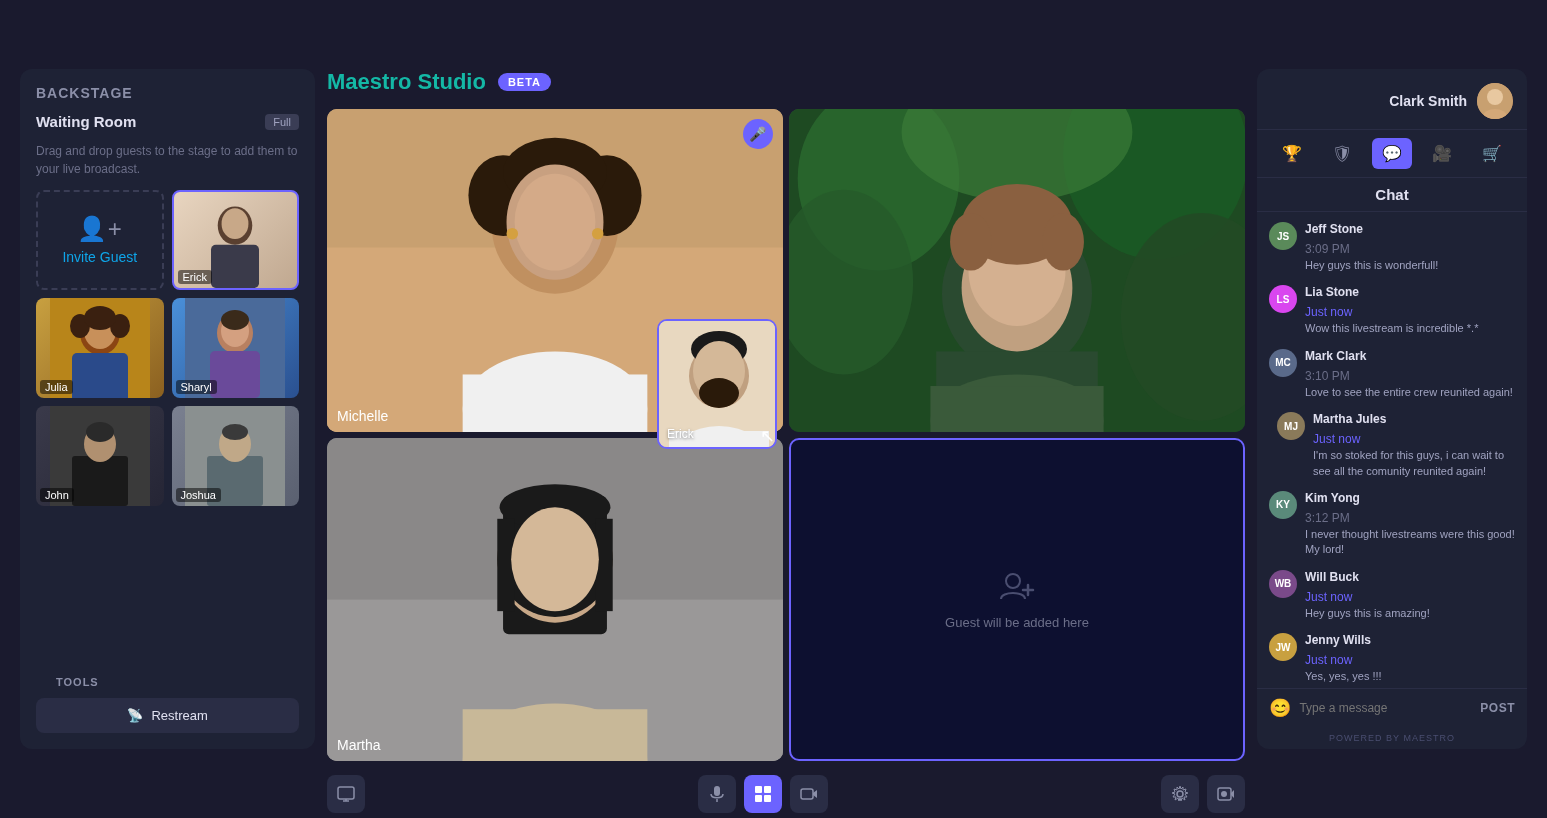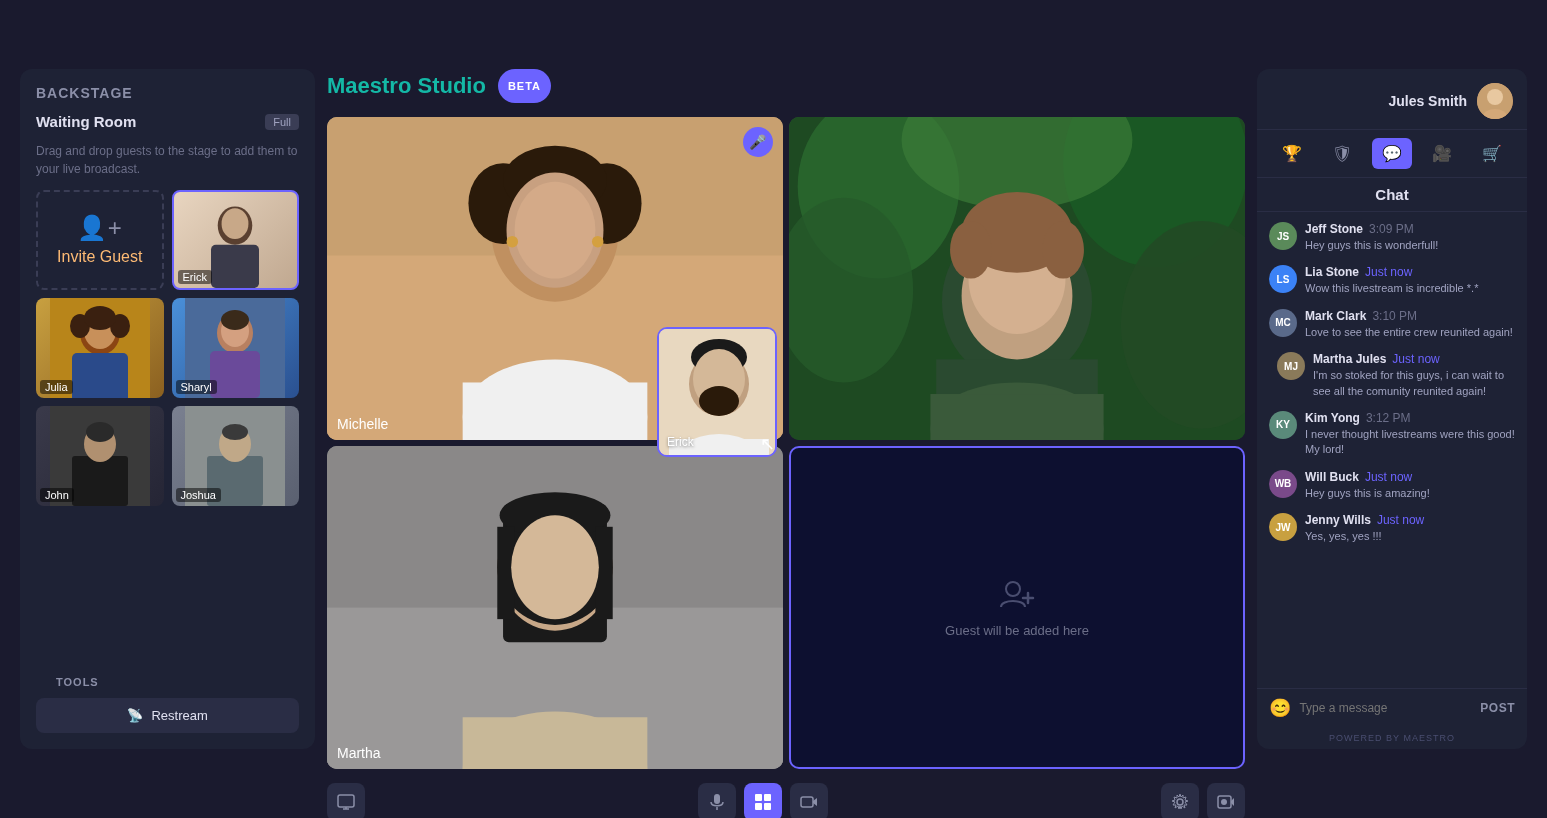--- a/index.html
+++ b/index.html
@@ -76,22 +76,22 @@
       align-items: center;
       justify-content: center;
       border: 2px dashed #3a3d55;
       background: transparent;
     }
     .guest-card.invite .invite-icon {
       font-size: 24px;
       color: #8b8fa8;
     }
     .guest-card.invite .invite-label {
-      font-size: 16px;
-      color: #fdba74;
+      font-size: 14px;
+      color: #0ea5e9;
       margin-top: 6px;
     }
     .guest-card.selected {
       border: 2px solid #6c63ff;
     }
     .guest-name-overlay {
       position: absolute;
       bottom: 4px;
       left: 4px;
       font-size: 11px;
@@ -161,21 +161,21 @@
     .studio-title {
       font-size: 22px;
       font-weight: 700;
       color: #14b8a6;
     }
     .beta-badge {
       background: #6c63ff;
       color: #fff;
       font-size: 11px;
       font-weight: 700;
-      padding: 11px 10px;
+      padding: 3px 10px;
       border-radius: 20px;
       letter-spacing: 1px;
     }
 
     .video-grid {
       flex: 1;
       display: grid;
       grid-template-columns: 1fr 1fr;
       grid-template-rows: 1fr 1fr;
       gap: 6px;
@@ -408,20 +408,21 @@
       font-weight: 600;
     }
     .msg-content {
       flex: 1;
     }
     .msg-header {
       display: flex;
       align-items: baseline;
       gap: 6px;
       margin-bottom: 2px;
+      flex-direction: column;
     }
     .msg-name {
       font-size: 12px;
       font-weight: 600;
       color: #e0e0f0;
     }
     .msg-time {
       font-size: 12px;
       color: #6b6e88;
     }
@@ -726,21 +727,21 @@
           <polygon points="14,8 17,5 17,13 14,10" fill="#8b8fa8"></polygon>
           <circle cx="7" cy="9" r="3" fill="#8b8fa8"></circle>
         </svg>
       </button>
     </div>
   </div>
 </div>
 
 <div class="chat-panel">
   <div class="chat-header-user">
-    <span class="chat-user-name">Jules Smith</span>
+    <span class="chat-user-name">Clark Smith</span>
     <div class="avatar-circle">
       <svg width="36" height="36" viewBox="0 0 36 36">
         <rect width="36" height="36" rx="18" fill="#c8a070"></rect>
         <circle cx="18" cy="14" r="8" fill="#e8c8a0"></circle>
         <ellipse cx="18" cy="34" rx="12" ry="8" fill="#d4a878"></ellipse>
       </svg>
     </div>
   </div>
 
   <div class="nav-tabs">
@@ -760,21 +761,21 @@
       <div class="msg-content">
         <div class="msg-header">
           <span class="msg-name">Jeff Stone</span>
           <span class="msg-time">3:09 PM</span>
         </div>
         <div class="msg-text">Hey guys this is wonderfull!</div>
       </div>
     </div>
 
     <div class="chat-message">
-      <div class="msg-avatar" style="background:#3b82f6;">LS</div>
+      <div class="msg-avatar" style="background:#d946ef;">LS</div>
       <div class="msg-content">
         <div class="msg-header">
           <span class="msg-name">Lia Stone</span>
           <span class="msg-time live">Just now</span>
         </div>
         <div class="msg-text">Wow this livestream is incredible *.*</div>
       </div>
     </div>
 
     <div class="chat-message">

